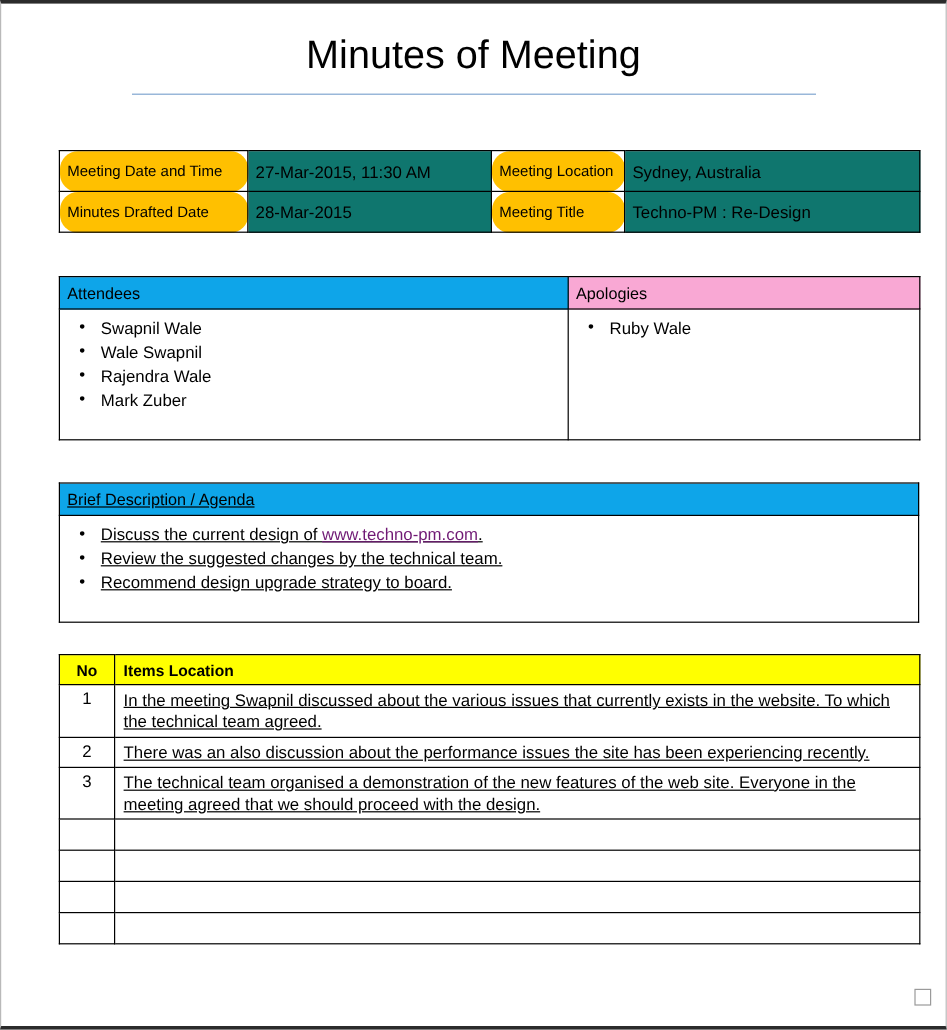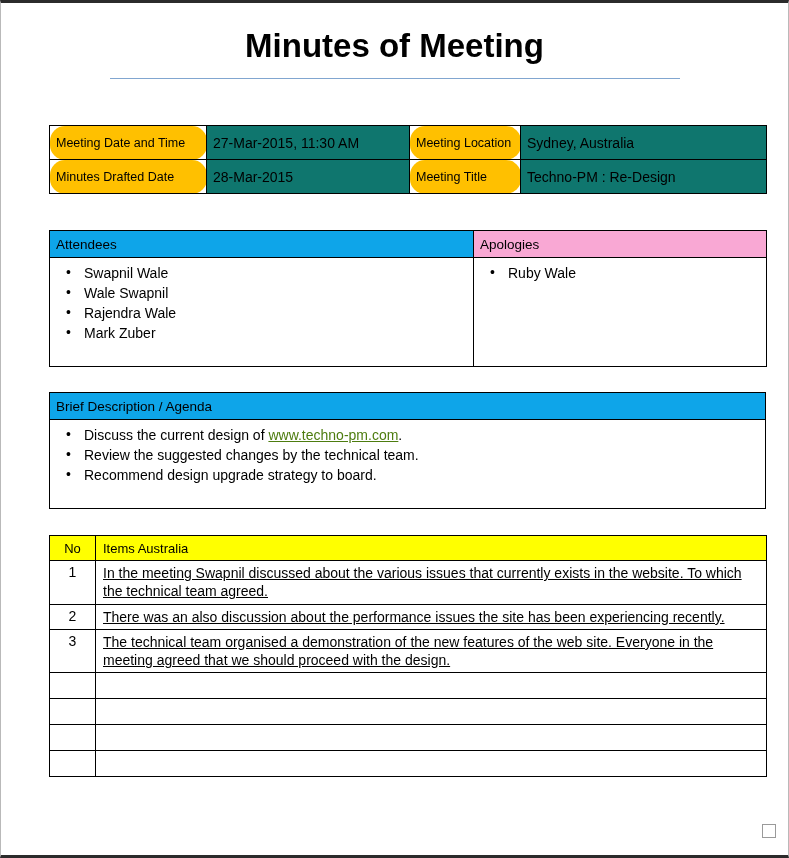--- a/index.html
+++ b/index.html
@@ -22,21 +22,21 @@
     border-top: 3px solid #2b2b2b;
     border-bottom: 3px solid #2b2b2b;
     border-left: 1px solid #b9b9b9;
     border-right: 1px solid #b9b9b9;
   }
 
   
   .doc-title {
     text-align: center;
     font-size: 33px;
-    font-weight: 700;
+    font-weight: 400;
     color: #000000;
     letter-spacing: 0px;
     margin: 22px 0 0 0;
     padding: 0;
     line-height: 1.25;
   }
   .title-rule {
     height: 0;
     border-top: 1.6px solid #81a6d0;
     margin: 12px auto 0 auto;
@@ -108,39 +108,39 @@
   ul.bullets li::before {
     content: "\2022";
     position: absolute;
     left: 6px;
     top: -1px;
     font-size: 14px;
     line-height: 1.42;
   }
 
   
-  .agenda-table { margin-top: 25px; }
+  .agenda-table { margin-top: 35px; text-decoration: underline; }
   .agenda-table .hdr-orange { height: 20px; font-size: 13.5px; }
   .agenda-table .bodycell {
     height: 88px;
     vertical-align: top;
     padding: 0;
   }
   .link {
-    color: #4d7c0f;
+    color: #701a75;
     text-decoration: underline;
   }
 
   
   .summary-wrap { position: relative; margin-top: 26px; }
 
   .sum-table .hdr-orange { height: 22px; font-size: 13.5px; }
   .sum-table .colhdr {
     background: #FFFF00;
-    font-weight: normal;
+    font-weight: bold;
     font-size: 13px;
     height: 18px;
   }
   .sum-table .colhdr.c-no { text-align: center; }
   .sum-table .colhdr.c-item { text-align: left; padding-left: 7px; }
   .sum-table td.no {
     text-align: center;
     width: 46px;
     font-size: 14px;
     vertical-align: top;
@@ -245,21 +245,21 @@
   <div class="summary-wrap">
 
     <table class="tbl sum-table">
       <colgroup>
         <col style="width:46px">
         <col style="width:671px">
       </colgroup>
       <tbody>
         <tr>
           <td class="colhdr c-no">No</td>
-          <td class="colhdr c-item">Items Australia</td>
+          <td class="colhdr c-item">Items Location</td>
         </tr>
         <tr>
           <td class="no">1</td>
           <td class="item">In the meeting Swapnil discussed about the various issues that currently exists in the website. To which the technical team agreed.</td>
         </tr>
         <tr>
           <td class="no">2</td>
           <td class="item">There was an also discussion about the performance issues the site has been experiencing recently.</td>
         </tr>
         <tr>

